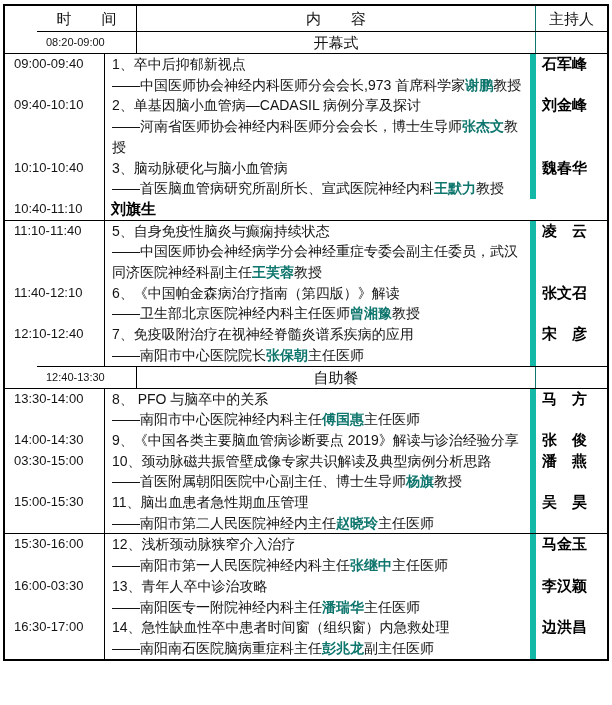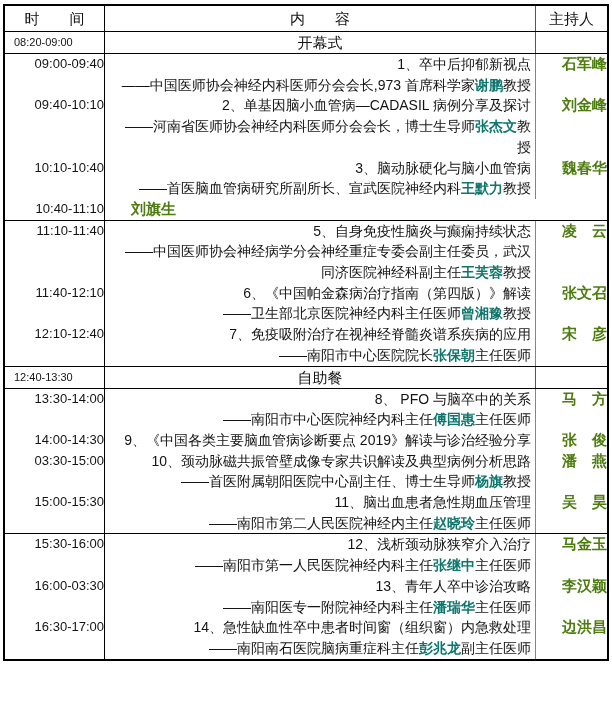--- a/index.html
+++ b/index.html
@@ -6,47 +6,47 @@
   body{
     width:612px;height:705px;background:#ffffff;
     font-family:"Liberation Sans","DejaVu Sans",sans-serif;
     color:#141414;overflow:hidden;
   }
   .agenda{
     margin:4px 3px 0 3px;
     border:2px solid #000;
     background:#fff;
   }
-  .row{display:flex;border-top:1px solid #000;}
+  .row{display:flex;border-top:1px solid #000;margin-left:32px;}
   .agenda > .row:first-child, .blocks > :first-child{border-top:none;}
   .blocks > .row, .blocks > .block{border-top:1px solid #000;}
 
   .time-cell{width:100px;flex:none;border-right:1px solid #000;box-sizing:border-box;}
   .content-cell{flex:1;min-width:0;border-right:1px solid #0f766e;box-sizing:border-box;}
   .host-cell{width:71px;flex:none;box-sizing:border-box;}
 
   
   .header-row .time-cell,.header-row .content-cell,.header-row .host-cell{
     font-size:15px;line-height:25px;text-align:center;color:#111;
   }
 
   
   .banner-row .time-cell{font-size:11px;line-height:21px;padding-left:9px;text-align:left;}
   .banner-row .content-cell{font-size:15px;line-height:21px;text-align:center;}
   .banner-row .host-cell{font-size:15px;line-height:21px;font-weight:700;padding-left:6px;color:#000;}
 
   
-  .block{display:block;text-align:right;}
+  .block{display:block;}
   .item{display:flex;}
   .item-time{width:100px;flex:none;border-right:1px solid #000;box-sizing:border-box;
     font-size:13px;line-height:20.7px;padding-left:9px;}
-  .item-content{flex:1;min-width:0;border-right:1px solid #14b8a6;box-sizing:border-box;
+  .item-content{flex:1;min-width:0;border-right:6px solid #14b8a6;box-sizing:border-box;
     font-size:14px;line-height:20.7px;padding:0 4px 0 7px;}
   .item-host{width:71px;flex:none;box-sizing:border-box;
-    font-size:15px;line-height:20.7px;font-weight:700;padding-left:6px;color:#4d7c0f;}
+    font-size:15px;line-height:20.7px;font-weight:700;padding-left:6px;color:#000000;}
   .speaker{font-weight:700;color:#0f766e;}
 </style>
 </head>
 <body>
 
 <div class="agenda">
   <div class="row header-row">
     <div class="time-cell">时　　间</div>
     <div class="content-cell">内　　容</div>
     <div class="host-cell">主持人</div>

